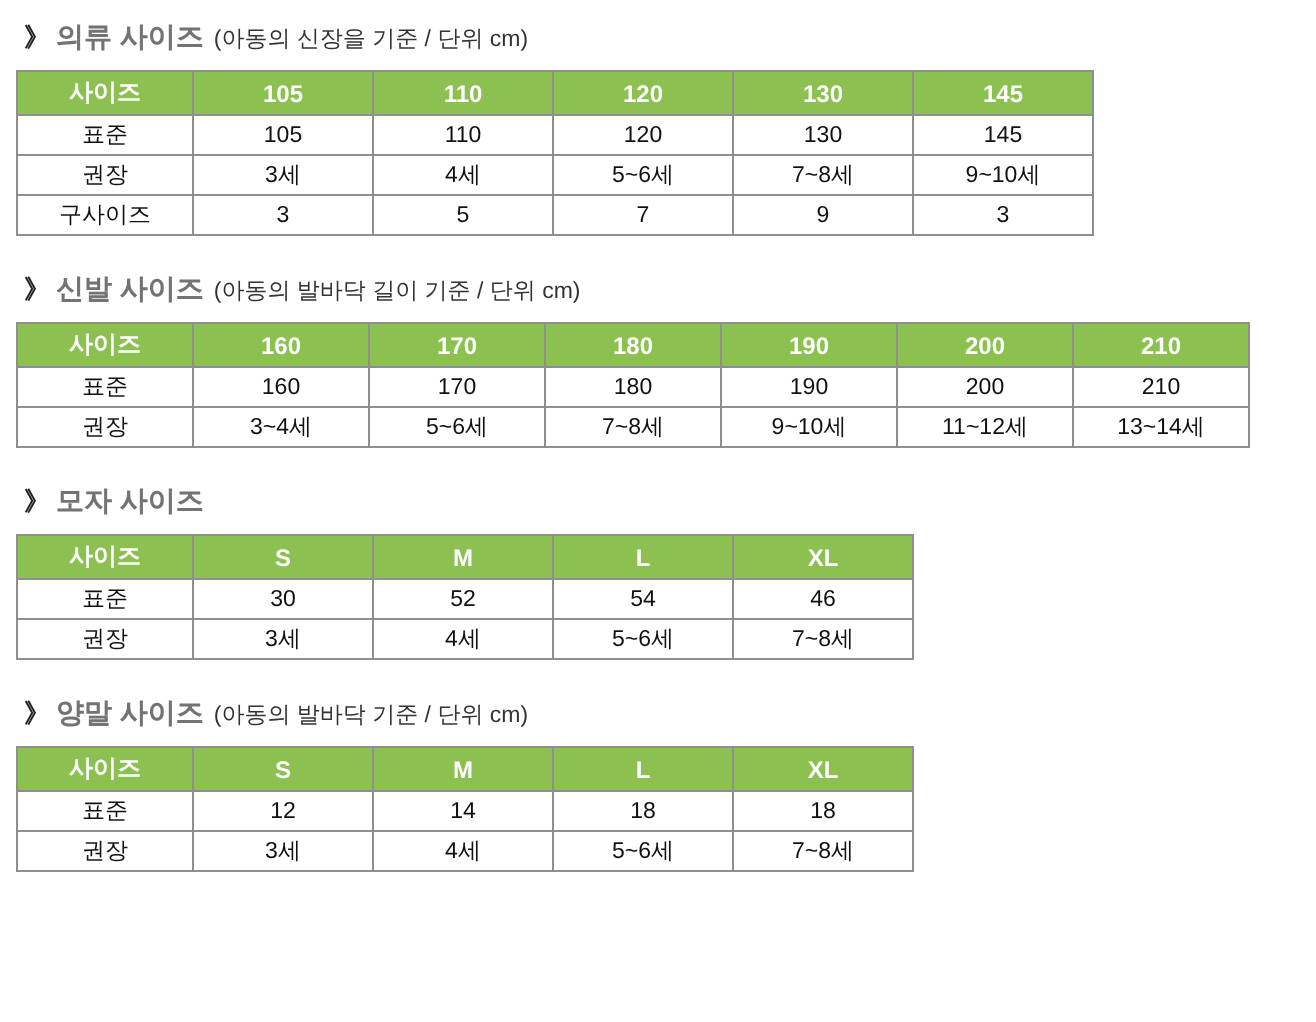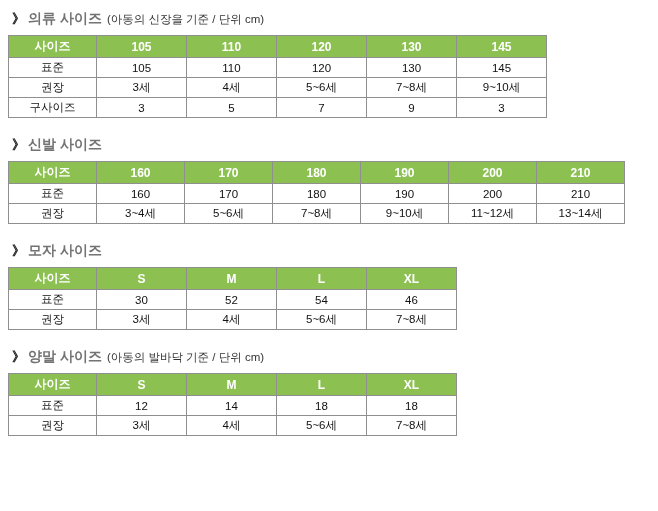--- a/index.html
+++ b/index.html
@@ -138,20 +138,21 @@
       </tbody>
     </table>
   </div>
 
   <div class="spacer-14"></div>
 
   <div class="section">
     <div class="sec-head">
       <span class="chev">》</span>
       <span class="sec-title">신발 사이즈</span>
+      <span class="sec-sub">(아동의 발바닥 길이 기준 / 단위 cm)</span>
     </div>
     <table class="size-table">
       <colgroup>
         <col style="width:88px">
           <col style="width:88px">
           <col style="width:88px">
           <col style="width:88px">
           <col style="width:88px">
           <col style="width:88px">
           <col style="width:88px">

